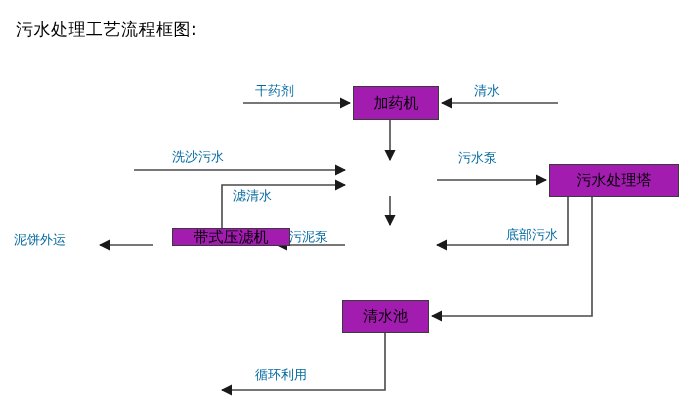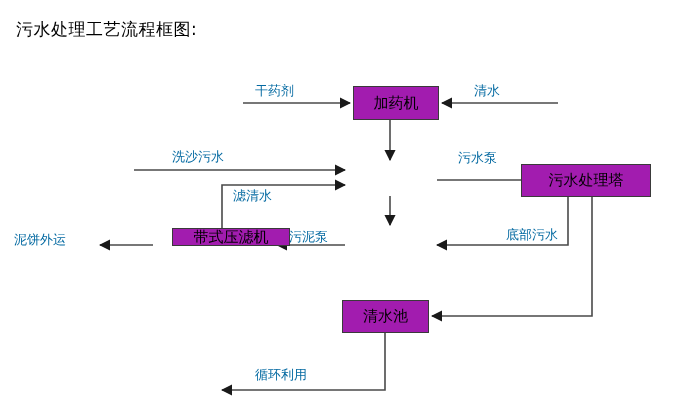--- a/index.html
+++ b/index.html
@@ -95,21 +95,21 @@
 
       <path d="M 385 333 L 385 390 L 222 390" marker-end="url(#ah)"></path>
     </g>
   </svg>
 
   <div class="node" style="left:353px; top:86px; width:86px; height:34px;">
     <span>加药机</span>
   </div>
 
 
-  <div class="node" style="left:521px; top:164px; width:130px; height:33px;">
+  <div class="node" style="left:549px; top:164px; width:130px; height:33px;">
     <span>污水处理塔</span>
   </div>
 
   <div class="node" style="left:172px; top:228px; width:118px; height:18px;">
     <span>带式压滤机</span>
   </div>
 
 
   <div class="node" style="left:342px; top:300px; width:87px; height:33px;">
     <span>清水池</span>

